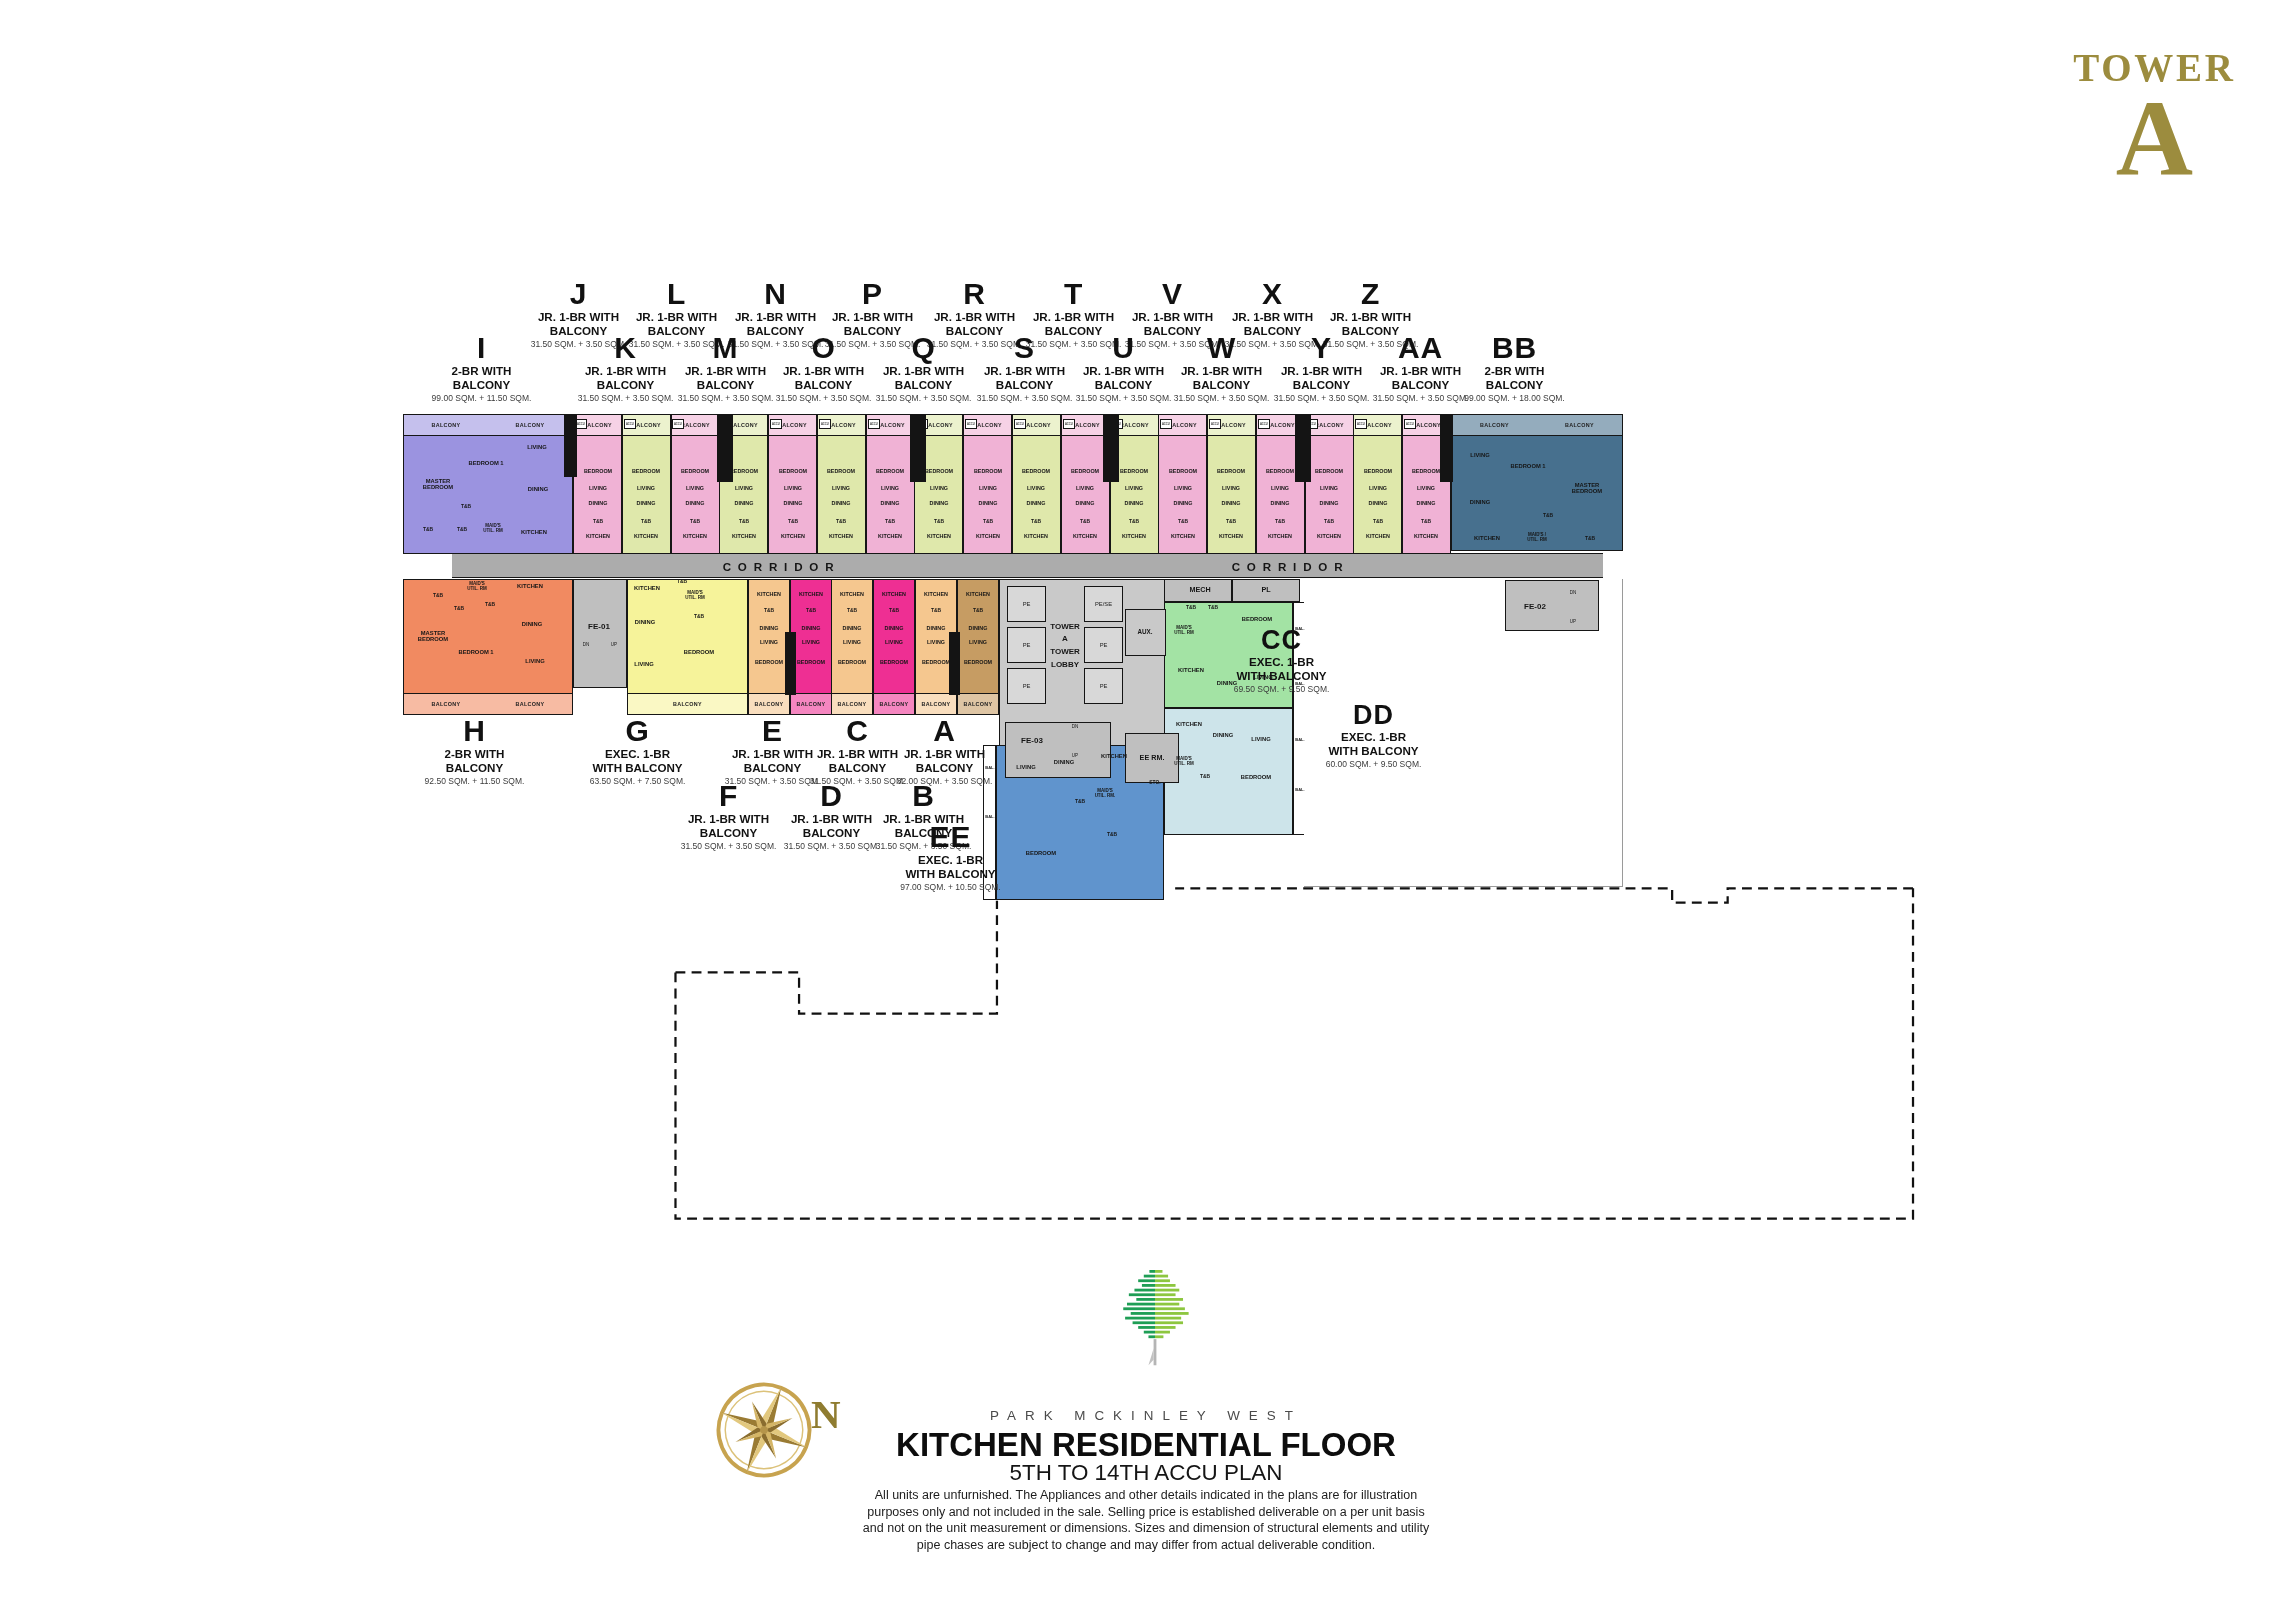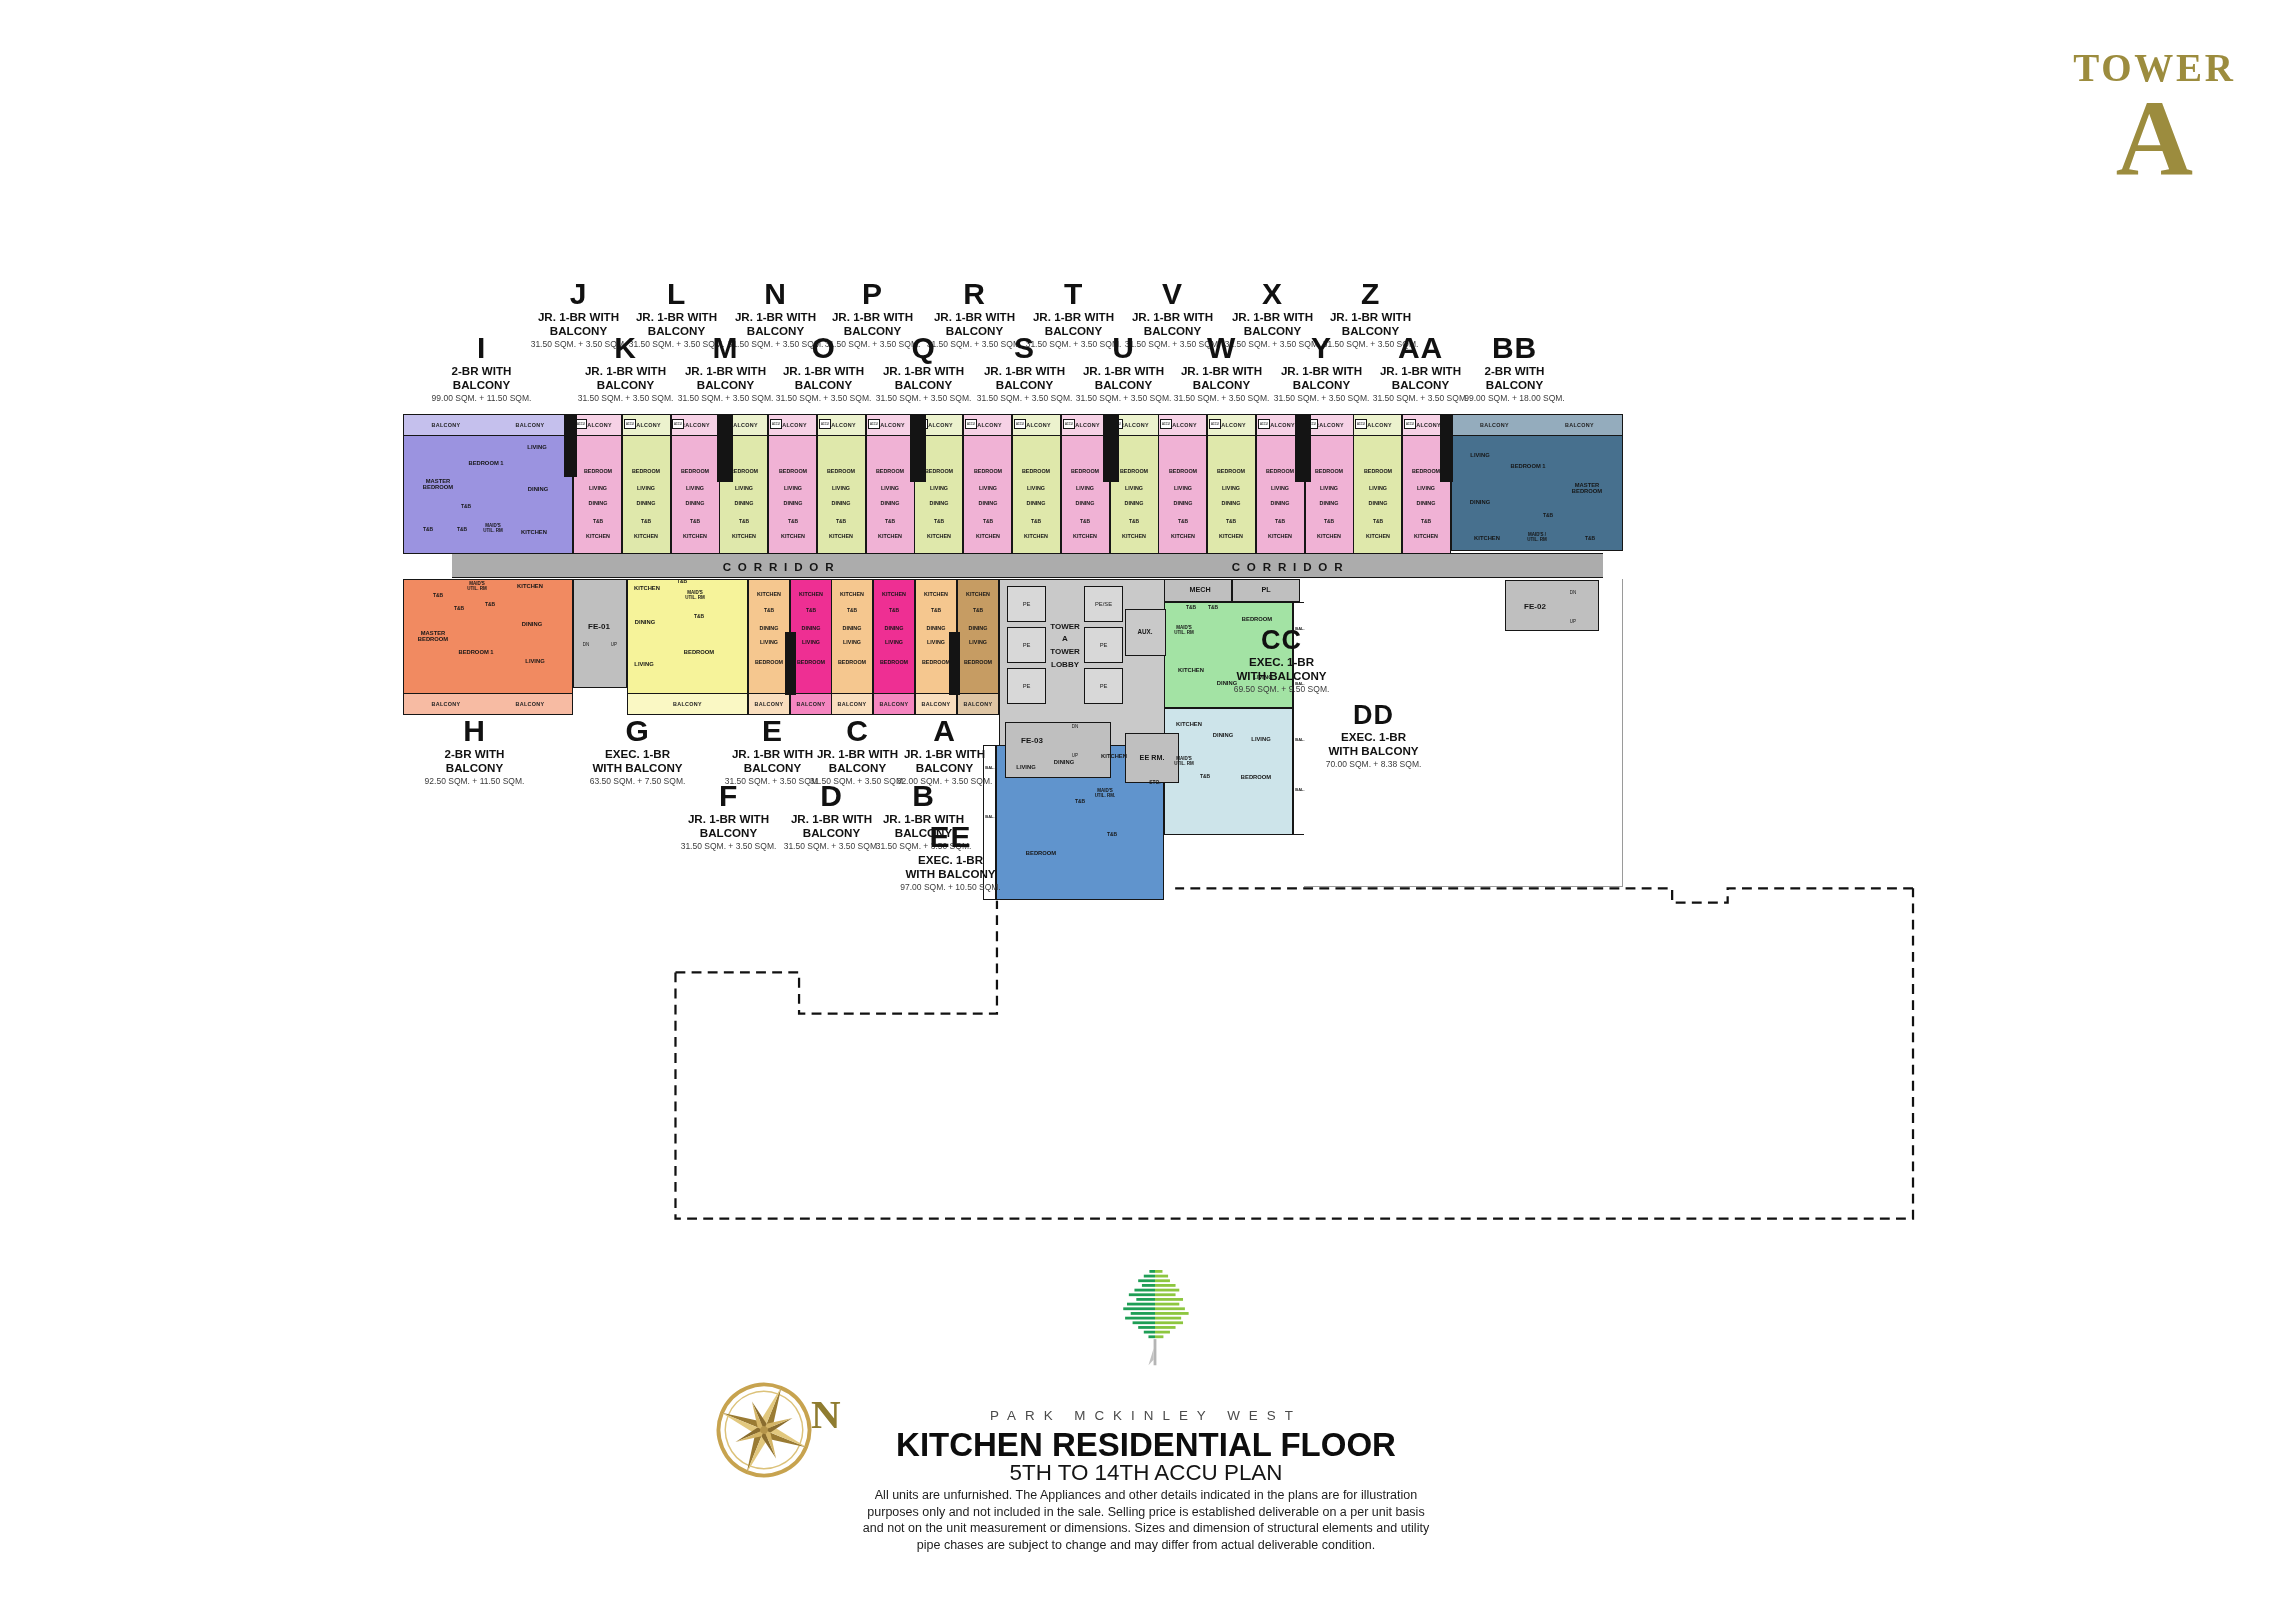--- a/index.html
+++ b/index.html
@@ -652,21 +652,21 @@
       <div class="ulabel" style="left: 1282px; top: 627px;">
         <div class="ul-letter" style="font-size: 27px;">CC</div>
         <div class="ul-line">EXEC. 1-BR</div>
         <div class="ul-line">WITH BALCONY</div>
         <div class="ul-area">69.50 SQM. + 9.50 SQM.</div>
       </div>
       <div class="ulabel" style="left: 1374px; top: 702px;">
         <div class="ul-letter" style="font-size: 27px;">DD</div>
         <div class="ul-line">EXEC. 1-BR</div>
         <div class="ul-line">WITH BALCONY</div>
-        <div class="ul-area">70.00 SQM. + 8.38 SQM.</div>
+        <div class="ul-area">60.00 SQM. + 9.50 SQM.</div>
       </div>
     </div>
 
   <svg class="overlay" width="116" height="116" style="left:706px;top:1372px;" viewBox="0 0 120 120">
     <g transform="rotate(22 60 60)">
       <circle cx="60" cy="60" r="47" fill="none" stroke="#c7a34f" stroke-width="4"></circle>
       <circle cx="60" cy="60" r="40" fill="none" stroke="#dcc27a" stroke-width="1.5"></circle>
       <g>
         <path d="M60,12 L67,53 L60,60 Z" fill="#9a7b33"></path>
           <path d="M60,12 L53,53 L60,60 Z" fill="#e2c87e"></path>

